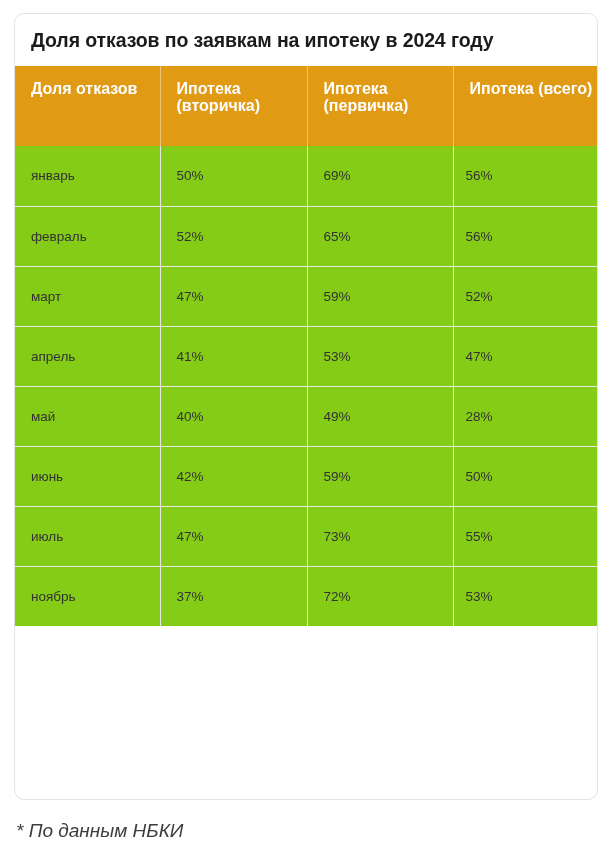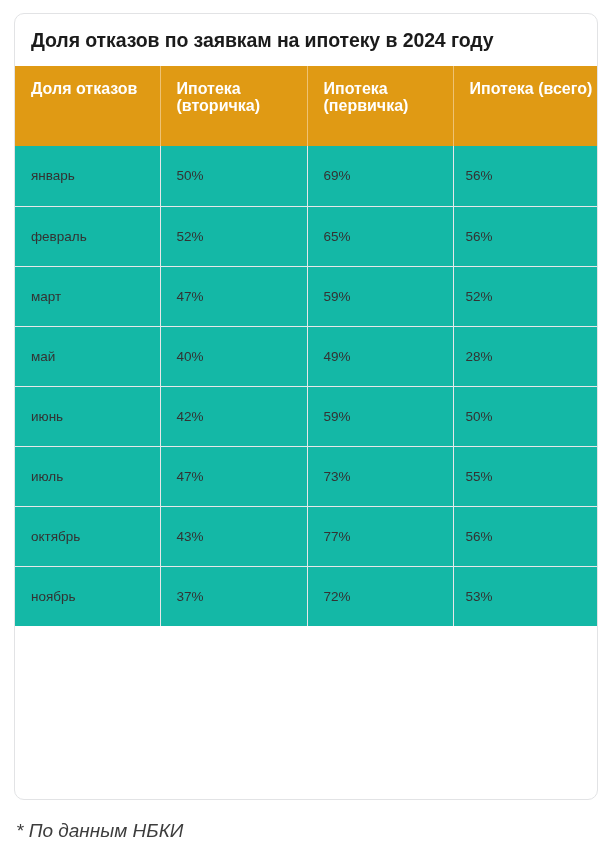--- a/index.html
+++ b/index.html
@@ -77,21 +77,21 @@
 
   tbody td {
     height: 60px;
     font-size: 13.5px;
     color: #333333;
     text-align: left;
     vertical-align: middle;
     padding: 0 0 0 16px;
     border-right: 1px solid #e6e7e9;
     border-bottom: 1px solid #e6e7e9;
-    background: #14b8a6;
+    background: #84cc16;
   }
   tbody td:last-child { border-right: none; padding-left: 12px; }
   tbody tr:last-child td { border-bottom: none; }
 
   
   .footnote {
     position: absolute;
     left: 16px;
     top: 820px;
     font-size: 19px;
@@ -147,44 +147,44 @@
             <td>65%</td>
             <td>56%</td>
           </tr>
           <tr>
             <td>март</td>
             <td>47%</td>
             <td>59%</td>
             <td>52%</td>
           </tr>
           <tr>
+            <td>апрель</td>
+            <td>41%</td>
+            <td>53%</td>
+            <td>47%</td>
+          </tr>
+          <tr>
             <td>май</td>
             <td>40%</td>
             <td>49%</td>
             <td>28%</td>
           </tr>
           <tr>
             <td>июнь</td>
             <td>42%</td>
             <td>59%</td>
             <td>50%</td>
           </tr>
           <tr>
             <td>июль</td>
             <td>47%</td>
             <td>73%</td>
             <td>55%</td>
           </tr>
           <tr>
-            <td>октябрь</td>
-            <td>43%</td>
-            <td>77%</td>
-            <td>56%</td>
-          </tr>
-          <tr>
             <td>ноябрь</td>
             <td>37%</td>
             <td>72%</td>
             <td>53%</td>
           </tr>
         </tbody>
     </table>
 
   </div>
 

